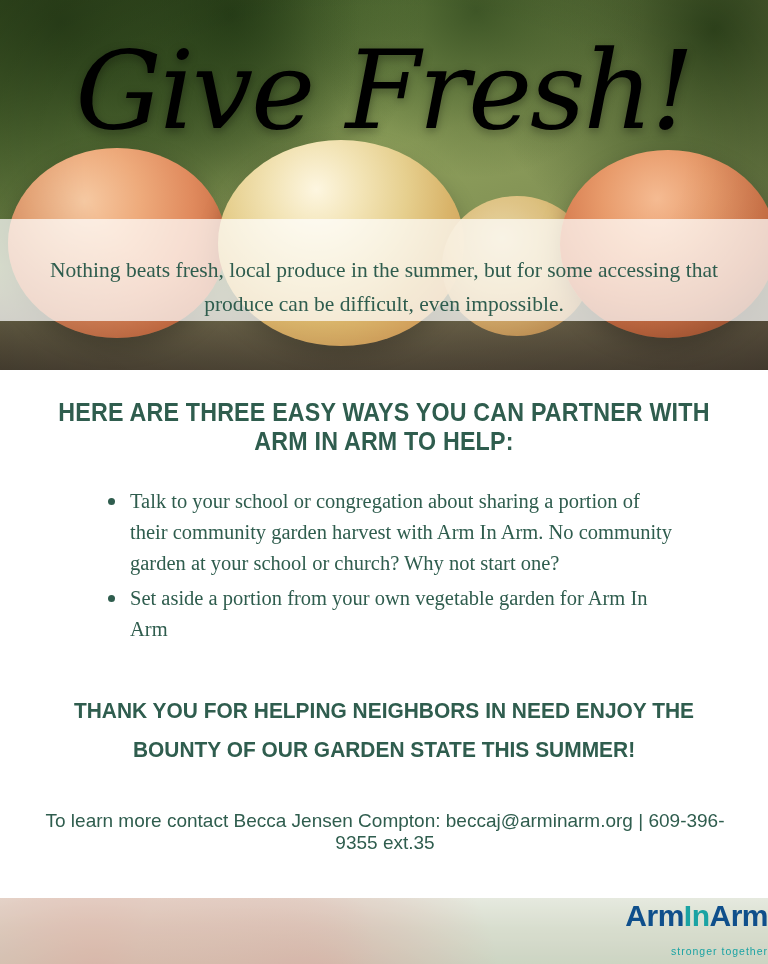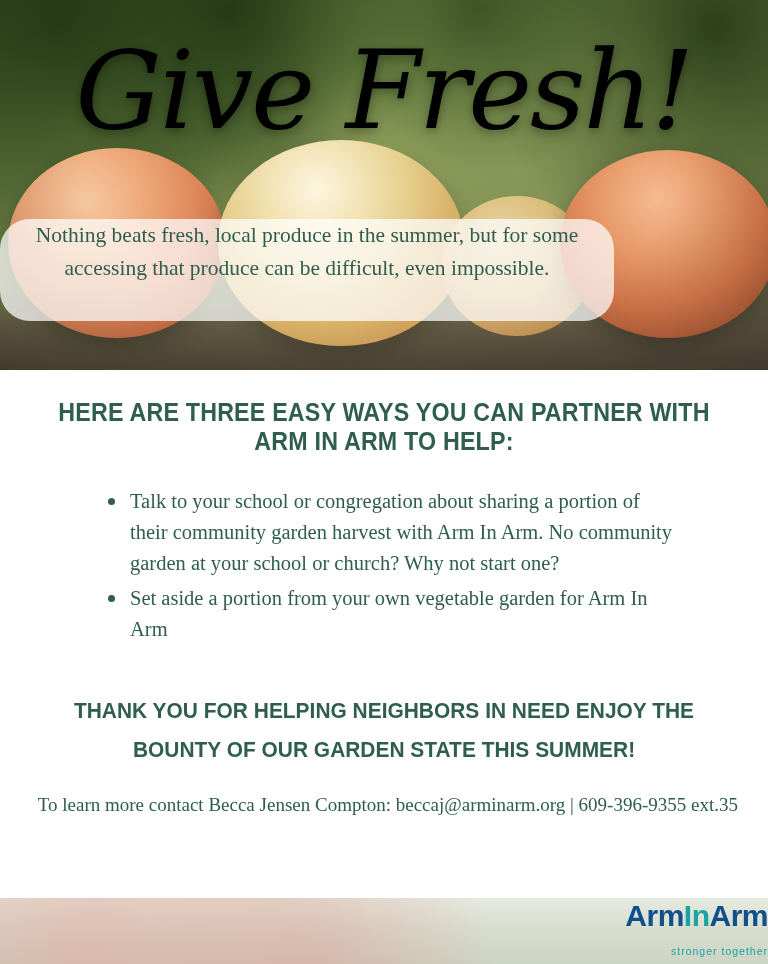--- a/index.html
+++ b/index.html
@@ -85,27 +85,26 @@
     font-size: 108px;
     line-height: 1.05;
     letter-spacing: -2px;
     text-shadow: 0 3px 10px rgba(0,0,0,0.35);
   }
 
   .hero-band {
     position: absolute;
     left: 0;
     top: 219px;
-    width: 614px;
+    width: 768px;
     height: 102px;
     background: rgba(255,255,255,0.72);
     display: flex;
-    align-items: flex-start;
+    align-items: flex-end;
     justify-content: center;
-    border-radius: 30px;
   }
   .hero-band-text {
     width: 680px;
     text-align: center;
     color: #2f5d4e;
     font-family: "Liberation Serif", serif;
     font-size: 21.5px;
     line-height: 1.55;
   }
 
@@ -156,26 +155,26 @@
     text-align: center;
     color: #2f5d4e;
     font-family: "Liberation Sans Narrow", "Liberation Sans", sans-serif;
     font-weight: bold;
     font-size: 22.5px;
     line-height: 1.75;
     transform: scaleX(0.93);
   }
 
   .contact {
-    margin: 24px 0 0 0;
+    margin: 40px 0 0 0;
     padding-left: 2px;
     color: #2f5d4e;
-    font-family: Liberation Serif, serif;
+    font-family: Liberation Sans, sans-serif;
     font-size: 19px;
-    text-align: right;
+    text-align: center;
   }
 
   
   .footer {
     position: absolute;
     left: 0;
     bottom: 0;
     width: 768px;
     height: 66px;
     overflow: hidden;

